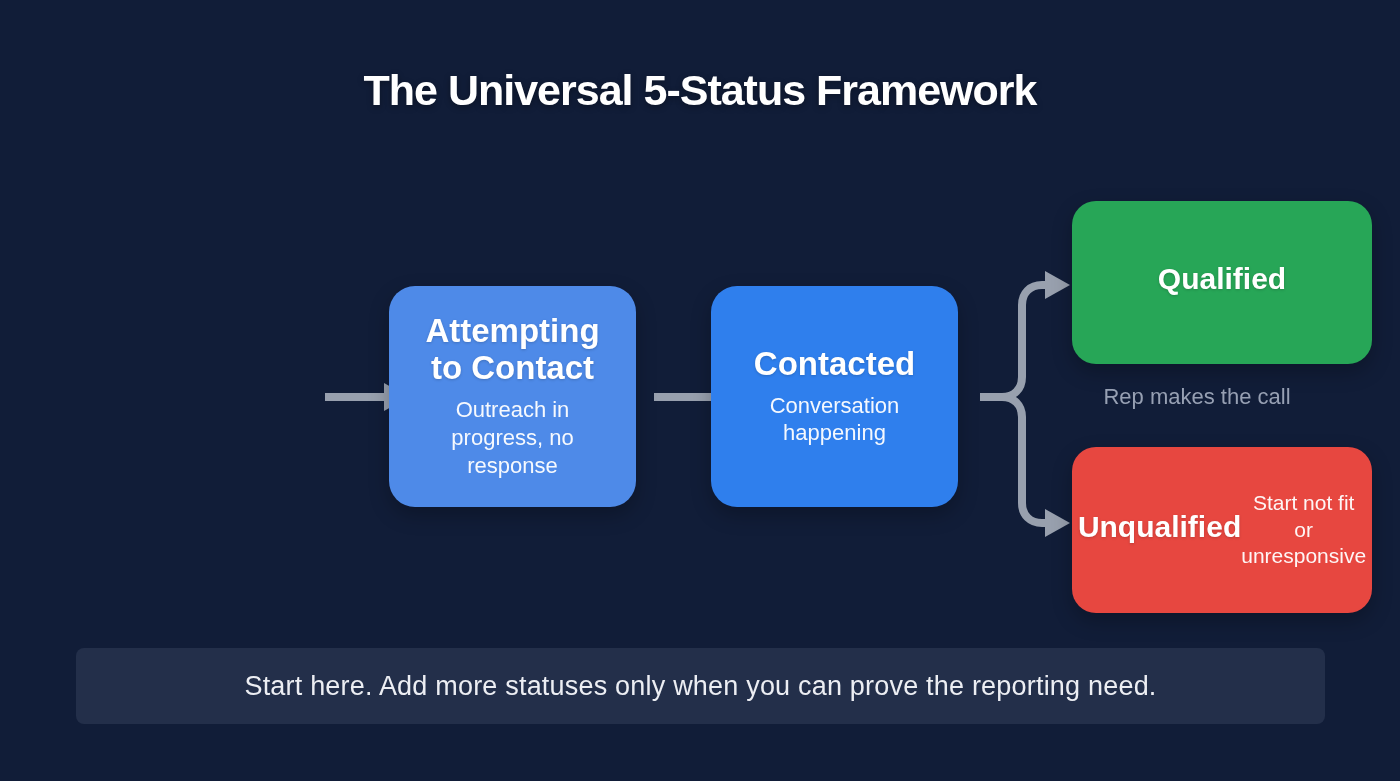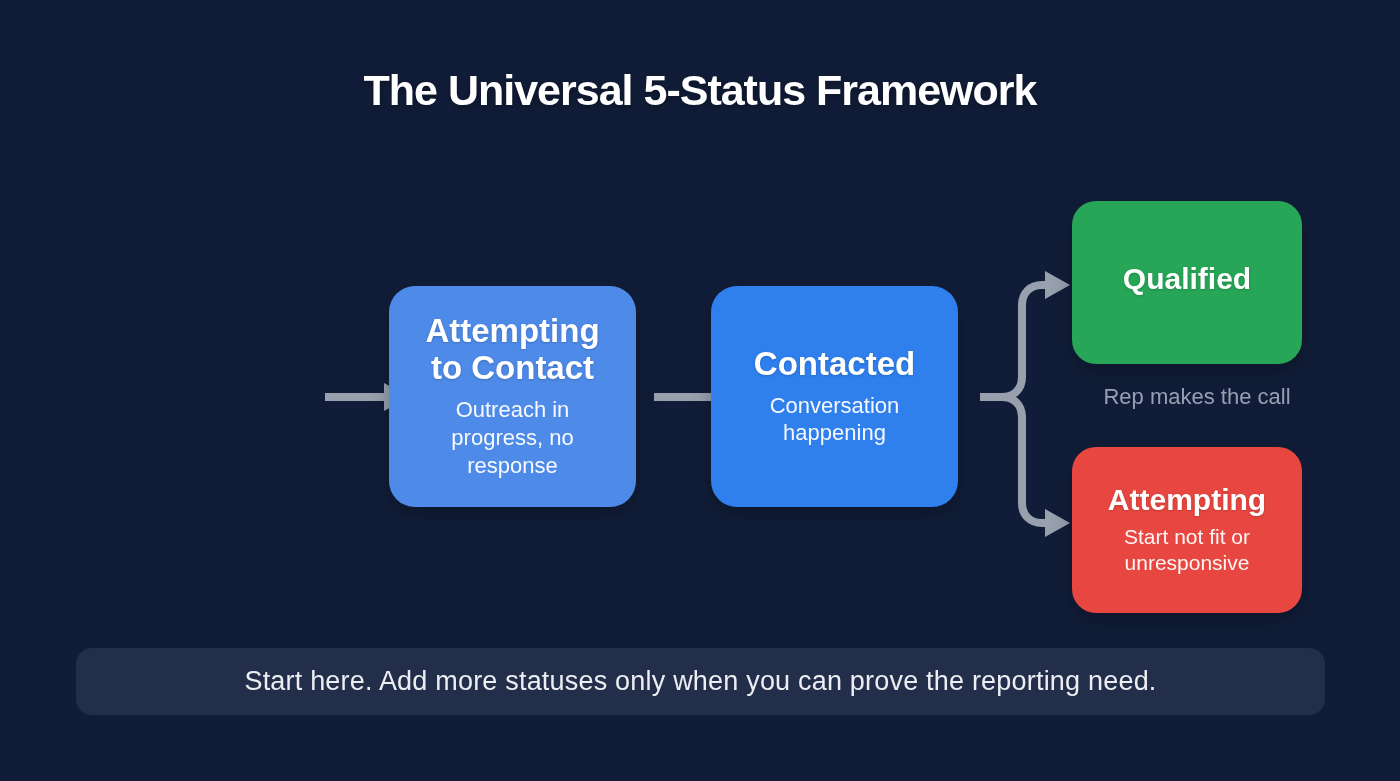--- a/index.html
+++ b/index.html
@@ -38,24 +38,23 @@
     align-items: center;
     justify-content: center;
     text-align: center;
     padding: 0 18px;
     box-sizing: border-box;
     box-shadow: 0 8px 20px rgba(0,0,0,0.25);
   }
   .outcome-box {
     position: absolute;
     left: 1072px;
-    width: 230px;
+    width: 300px;
     border-radius: 24px;
     display: flex;
-    flex-direction: column;
     align-items: center;
     justify-content: center;
     text-align: center;
     padding: 0 18px;
     box-sizing: border-box;
     box-shadow: 0 8px 20px rgba(0,0,0,0.25);
   }
   .box-title {
     color: #ffffff;
     font-weight: 800;
@@ -80,22 +79,22 @@
     text-align: center;
     color: #97a0b3;
     font-size: 22px;
     font-weight: 400;
   }
   .footer-bar {
     position: absolute;
     left: 76px;
     top: 648px;
     width: 1249px;
-    height: 67px;
-    border-radius: 16px;
+    height: 76px;
+    border-radius: 8px;
     background: #232f4a;
     display: flex;
     align-items: center;
     justify-content: center;
   }
   .footer-text {
     color: #eceef3;
     font-size: 27px;
     font-weight: 400;
     letter-spacing: 0.2px;
@@ -142,21 +141,21 @@
     <div class="box-sub" style="max-width:180px;">Conversation happening</div>
   </div>
 
   <div class="outcome-box" style="top: 201px; height: 163px; background: rgb(39, 166, 87);">
     <div class="box-title">Qualified</div>
   </div>
 
   <div class="fork-note">Rep makes the call</div>
 
   <div class="outcome-box" style="top: 447px; height: 166px; background: rgb(231, 71, 64);">
-    <div class="box-title">Attempting</div>
+    <div class="box-title">Unqualified</div>
     <div class="box-sub" style="max-width:200px;">Start not fit or unresponsive</div>
   </div>
 
   <div class="footer-bar">
     <div class="footer-text">Start here. Add more statuses only when you can prove the reporting need.</div>
   </div>
 
 </div>
 
 </body></html>

